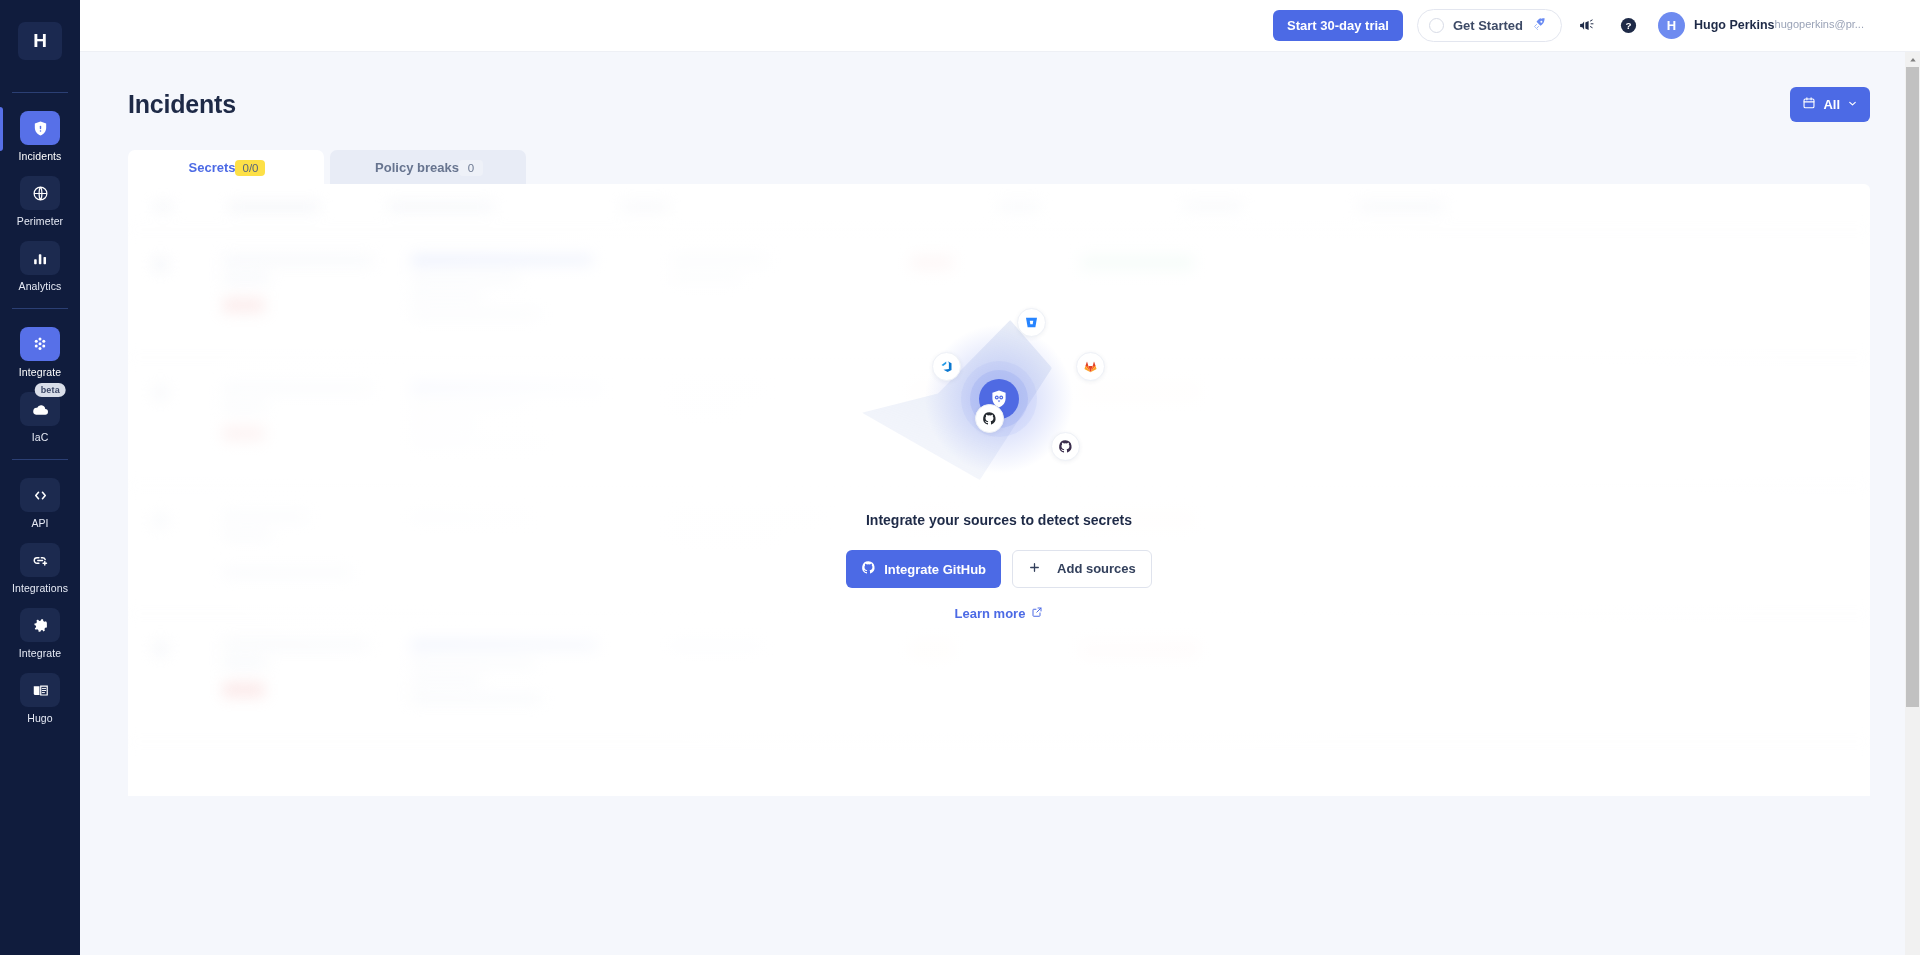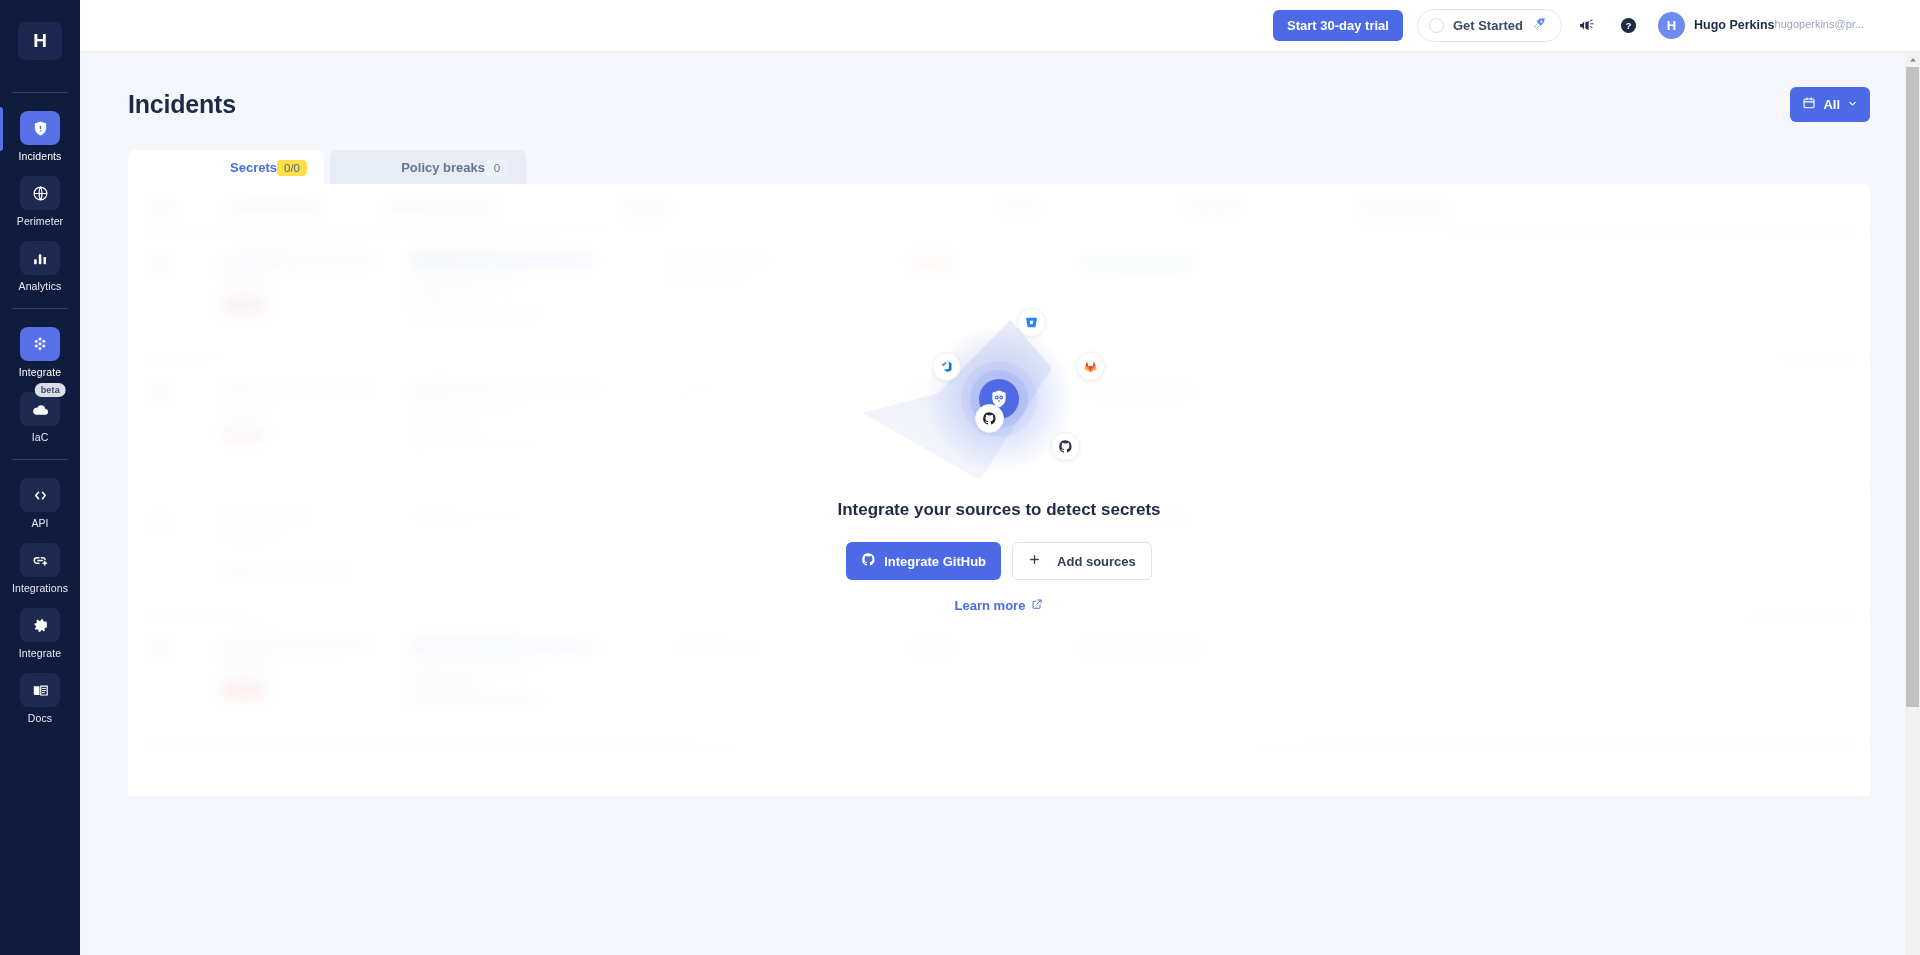--- a/index.html
+++ b/index.html
@@ -137,21 +137,21 @@
   .filter-btn {
     background: #4c6ae5; color: #fff; border: none; cursor: pointer;
     display: flex; align-items: center; gap: 7px;
     font-size: 13px; font-weight: 700; border-radius: 6px; padding: 9px 12px;
     font-family: "Liberation Sans", sans-serif;
   }
 
   
   .tabs { display: flex; margin-top: 26px; }
   .tab {
-    display: flex; align-items: center; justify-content: flex-end;
+    display: flex; align-items: center; justify-content: center;
     width: 196px; height: 34px; padding: 0 16px 0 18px;
     background: #e8ecf6; cursor: pointer;
     border-radius: 7px 7px 0 0;
     border: 1px solid transparent; border-bottom: none;
   }
   .tab.active { background: #ffffff; }
   .tab-label { font-size: 13px; font-weight: 700; color: #5a6party; }
   .tab-label { color: #67748f; }
   .tab.active .tab-label { color: #4c6ae5; }
   .tab-count {
@@ -237,35 +237,35 @@
     display: flex; align-items: center; justify-content: center;
     box-shadow: 0 1px 4px rgba(40,55,100,0.07);
   }
   .node.n-bitbucket { left: 183px; top: 4px; }
   .node.n-azure     { left: 98px;  top: 48px; }
   .node.n-gitlab    { left: 242px; top: 48px; }
   .node.n-github1   { left: 141px; top: 100px; }
   .node.n-github2   { left: 217px; top: 128px; }
 
   .empty-title {
-    font-size: 17px; font-weight: 700; color: #1e2a47; margin-top: 0;
+    font-size: 14px; font-weight: 700; color: #1e2a47; margin-top: 12px;
   }
   .empty-desc {
     margin-top: 8px; width: 392px; text-align: center;
     font-size: 13px; line-height: 1.55; color: #7b859c;
   }
   .empty-actions { margin-top: 22px; display: flex; gap: 11px; align-items: center; }
   .btn-primary {
     display: flex; align-items: center; gap: 8px;
     background: #4c6ae5; color: #fff; border: none; cursor: pointer;
     font-size: 13px; font-weight: 700; padding: 10px 15px; border-radius: 6px;
     font-family: "Liberation Sans", sans-serif;
   }
   .btn-secondary {
-    display: flex; align-items: center; gap: 16px;
+    display: flex; align-items: flex-start; gap: 16px;
     background: #fff; color: #33405c; cursor: pointer;
     border: 1px solid #dfe3ed;
     font-size: 13px; font-weight: 700; padding: 10px 15px; border-radius: 6px;
     font-family: "Liberation Sans", sans-serif;
   }
   .learn {
     margin-top: 18px; display: flex; align-items: center; gap: 6px;
     color: #4c6ae5; font-size: 13px; font-weight: 700;
     cursor: pointer; text-decoration: none;
   }
@@ -389,21 +389,21 @@
     </div>
 
     <div class="nav-item">
       <div class="nav-icon">
         <svg width="19" height="19" viewBox="0 0 24 24" fill="#fff">
             <path d="M3.5 6.5h7.2v11.2H5.2a1.7 1.7 0 0 1-1.7-1.7z"></path>
             <path d="M12.3 6.5h8.2v11.2h-8.2z" fill="none" stroke="#fff" stroke-width="1.5"></path>
             <path d="M14.2 9.4h4.4M14.2 12h4.4M14.2 14.6h2.8" stroke="#fff" stroke-width="1.2" stroke-linecap="round"></path>
           </svg>
       </div>
-      <span class="nav-label">Docs</span>
+      <span class="nav-label">Hugo</span>
     </div>
 
   </nav>
 
   <div class="main">
 
     <header class="topbar">
       <button class="trial-btn">Start 30-day trial</button>
 
       <div class="getstarted-btn">

